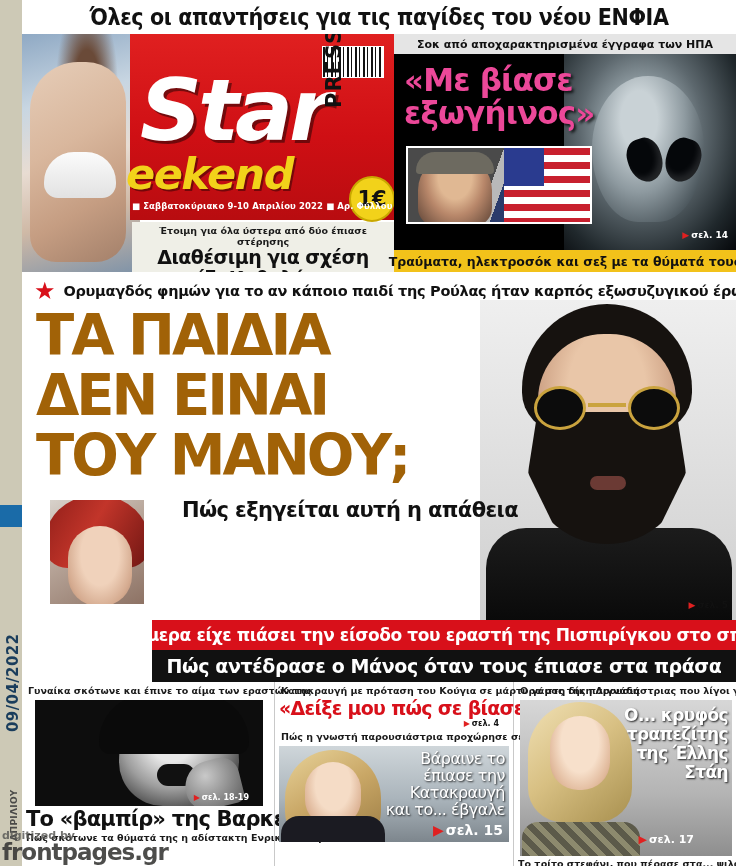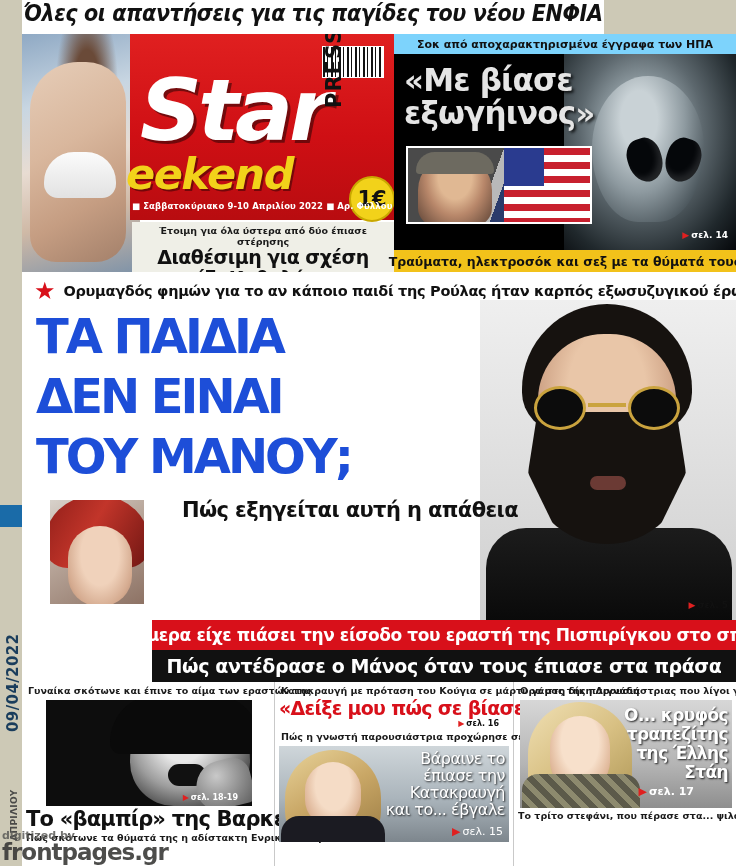--- a/index.html
+++ b/index.html
@@ -24,22 +24,22 @@
   }
   .vmonth {
     position: absolute; left: -16px; top: 810px; width: 60px;
     transform: rotate(-90deg); transform-origin: 50% 50%;
     font-size: 9px; font-weight: bold; color: #4a4a48;
     letter-spacing: .3px; white-space: nowrap; text-align: center;
   }
 
   
   .top-banner {
-    position: absolute; left: 22px; top: 0; width: 582px; height: 34px;
-    background: #ffffff; display: flex; justify-content: center; font-style: italic;
+    position: absolute; left: 22px; top: 0; width: 714px; height: 34px;
+    background: #ffffff; display: flex; align-items: center; justify-content: center;
   }
   .top-banner span {
     font-size: 23px; font-weight: bold; color: #111; letter-spacing: -.4px;
     font-family: "DejaVu Sans", "Liberation Sans", sans-serif;
     white-space: nowrap; font-stretch: condensed;
   }
 
   
   .sheet { position: absolute; left: 22px; top: 34px; width: 714px; height: 832px; background: #fff; }
 
@@ -110,42 +110,42 @@
   }
   .mast-teaser .pg {
     font-size: 8px; font-weight: bold; color: #d01018; display: inline-block;
     vertical-align: 5px; margin-left: 4px;
   }
 
   
   .alien { position: absolute; left: 372px; top: 0; width: 342px; height: 238px; background: #000; }
   .alien-kicker {
     position: absolute; left: 0; top: 0; width: 342px; height: 20px;
-    background: #7dd3fc; color: #111; font-size: 11px; font-weight: bold;
+    background: #e5e5e5; color: #111; font-size: 11px; font-weight: bold;
     display: flex; align-items: center; justify-content: center; white-space: nowrap;
   }
   .alien-art {
     position: absolute; right: 0; top: 20px; width: 172px; height: 196px;
     background: radial-gradient(ellipse at 45% 38%, #9aa7ad 0 22%, #5d686e 46%, #20282c 78%, #05070a 100%);
   }
   .alien-art .head {
     position: absolute; left: 28px; top: 22px; width: 112px; height: 146px;
     border-radius: 56px 56px 46px 46px / 72px 72px 74px 74px;
     background: radial-gradient(ellipse at 42% 30%, #c9d2d6 0 20%, #8e9aa0 50%, #4a555b 80%, #222a2e 100%);
   }
   .alien-art .eye {
     position: absolute; top: 62px; width: 34px; height: 44px; background: #05070a;
     border-radius: 50% 50% 60% 60%; transform: rotate(-18deg);
     box-shadow: inset -4px -5px 6px rgba(255,255,255,.12);
   }
   .alien-art .eye.l { left: 36px; }
   .alien-art .eye.r { left: 74px; transform: rotate(18deg); }
   .alien-head {
     position: absolute; left: 10px; top: 30px; width: 200px;
-    color: #e5e5e5; font-size: 31px; font-weight: bold; line-height: 33px;
+    color: #ec4899; font-size: 31px; font-weight: bold; line-height: 33px;
     letter-spacing: -.8px; text-shadow: 2px 2px 3px rgba(0,0,0,.8);
   }
   .alien-photo {
     position: absolute; left: 12px; top: 112px; width: 186px; height: 78px;
     border: 2px solid #fff; overflow: hidden;
     background: linear-gradient(110deg, #4a4a4a 0 46%, #b9b9b9 46% 52%, #2a3b6b 52% 100%);
   }
   .alien-photo .man {
     position: absolute; left: 10px; top: 8px; width: 74px; height: 70px;
     background: radial-gradient(ellipse at 50% 30%, #e0b893 0 32%, #b8876a 56%, #5a4134 100%);
@@ -222,21 +222,21 @@
     position: absolute; left: 6px; bottom: 0; width: 246px; height: 92px;
     background: linear-gradient(180deg, #1c1c1c, #0a0a0a); border-radius: 40px 40px 0 0;
   }
   .main-pg {
     position: absolute; right: 8px; top: 328px; font-size: 9px; font-weight: bold; color: #111;
   }
   .main-pg i { color: #e02020; font-style: normal; margin-right: 2px; }
 
   .headline {
     position: absolute; left: 14px; top: 34px; width: 480px;
-    font-size: 48px; font-weight: bold; line-height: 60px; color: #1d4ed8;
+    font-size: 56px; font-weight: bold; line-height: 60px; color: #a16207;
     letter-spacing: -3px; font-family: "DejaVu Sans", "Liberation Sans", sans-serif;
   }
   .headline div { white-space: nowrap; }
   .subhead {
     position: absolute; left: 150px; top: 226px; width: 346px;
     font-size: 21px; font-weight: bold; color: #111; text-align: right;
     letter-spacing: -.6px; white-space: nowrap;
   }
   .inset-photo {
     position: absolute; left: 26px; top: 226px; width: 98px; height: 108px;
@@ -276,21 +276,21 @@
   .b-kicker { font-size: 9.5px; font-weight: bold; color: #1a1a1a; text-align: center; padding: 3px 2px 2px; white-space: nowrap; }
   .b-head-red {
     font-size: 19px; font-weight: bold; color: #d8101a; text-align: center;
     letter-spacing: -.7px; line-height: 21px; white-space: nowrap;
   }
   .b-pg { font-size: 8px; font-weight: bold; color: #111; text-align: right; padding-right: 10px; }
   .b-pg i { color: #e02020; font-style: normal; margin-right: 2px; }
 
   .b-photo { position: relative; overflow: hidden; }
   .b-photo.p1 {
-    height: 106px; margin: 2px 20px 0; background: #0d0d0d;
+    height: 106px; margin: 2px 9px 0; background: #0d0d0d;
   }
   .p1 .vface {
     position: absolute; left: 84px; top: 2px; width: 120px; height: 104px;
     background: radial-gradient(ellipse at 44% 38%, #e8e8e8 0 22%, #9d9d9d 52%, #3a3a3a 82%, #0d0d0d 100%);
     border-radius: 58px 58px 44px 44px;
   }
   .p1 .vhair {
     position: absolute; left: 64px; top: -6px; width: 150px; height: 60px;
     background: #0a0a0a; border-radius: 76px 76px 18px 18px;
   }
@@ -326,26 +326,26 @@
   .p2 .btop {
     position: absolute; left: 2px; bottom: 0; width: 104px; height: 26px;
     background: #1b1b22; border-radius: 18px 18px 0 0;
   }
   .p2 .ovl {
     position: absolute; right: 4px; top: 4px; width: 126px;
     color: #fff; font-size: 16px; font-weight: normal; line-height: 17px;
     text-align: right; letter-spacing: -.5px; text-shadow: 1px 1px 2px rgba(0,0,0,.85);
   }
   .p2 .ovl-pg {
-    position: absolute; right: 6px; bottom: 4px; font-size: 11px; font-weight: normal; color: #fff; margin-left: 20px;
+    position: absolute; right: 6px; bottom: 4px; font-size: 14px; font-weight: bold; color: #fff; margin-left: 20px;
   }
   .p2 .ovl-pg i { color: #e02020; font-style: normal; margin-right: 2px; }
 
   .b-photo.p3 {
-    height: 108px; margin: 2px 2px 0;
+    height: 156px; margin: 2px 2px 0;
     background: linear-gradient(180deg, #d7d7d7 0%, #b4b4b4 60%, #8e8e8e 100%);
   }
   .p3 .ehair {
     position: absolute; left: 8px; top: 2px; width: 104px; height: 120px;
     background: linear-gradient(140deg, #f0e0b4 0%, #d8c083 46%, #a8904f 100%);
     border-radius: 52px 52px 34px 34px;
   }
   .p3 .eface {
     position: absolute; left: 30px; top: 16px; width: 60px; height: 74px;
     background: radial-gradient(ellipse at 50% 36%, #f7e0cb 0 44%, #e0b89a 76%, #b48a6e 100%);
@@ -480,21 +480,21 @@
           <div class="vhand"></div>
           <div class="b-pg" style="position:absolute;right:4px;bottom:4px;color:#fff;"><i>▶</i><span>σελ. 18-19</span></div>
         </div>
         <div class="b-title-black">Το «βαμπίρ» της Βαρκελώνης</div>
         <div class="b-foot">Πώς σκότωνε τα θύματά της η αδίστακτη Ενρικέτα Μάρτι</div>
       </div>
 
       <div class="bcol c2">
         <div class="b-kicker">Κατακραυγή με πρόταση του Κούγια σε μάρτυρα στη δίκη Λιγνάδη</div>
         <div class="b-head-red">«Δείξε μου πώς σε βίασε»</div>
-        <div class="b-pg"><i>▶</i><span>σελ. 16</span></div>
+        <div class="b-pg"><i>▶</i><span>σελ. 4</span></div>
         <div class="b-kicker">Πώς η γνωστή παρουσιάστρια προχώρησε σε σμίκρυνση μαστών</div>
         <div class="b-photo p2">
           <div class="bhair"></div>
           <div class="bface"></div>
           <div class="btop"></div>
           <div class="ovl">
             <div>Βάραινε το</div>
             <div>έπιασε την</div>
             <div>Κατακραυγή</div>
             <div>και το... έβγαλε</div>

